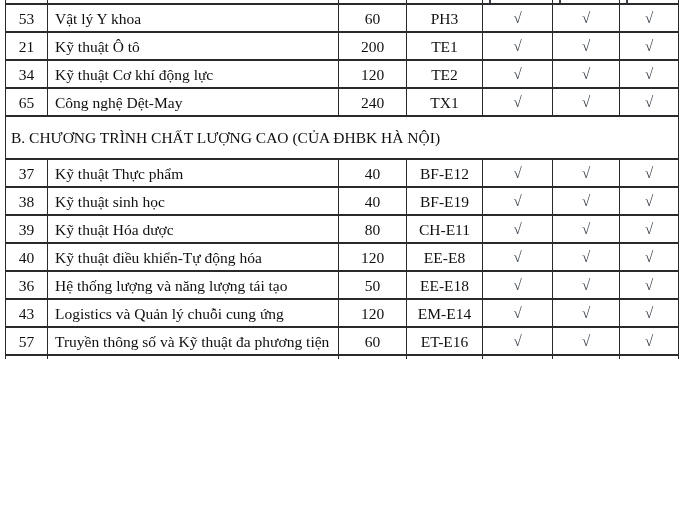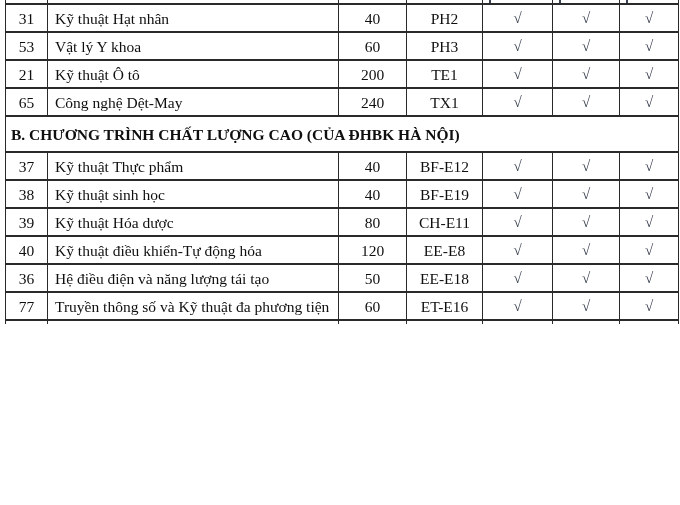--- a/index.html
+++ b/index.html
@@ -26,21 +26,21 @@
     padding:0;vertical-align:middle;
     font-size:15.5px;line-height:19px;
     overflow:hidden;
   }
   tr.row-course td{height:28px;}
   td.cell-no{text-align:center;}
   td.cell-name{text-align:left;padding:2px 6px 2px 7px;}
   td.cell-num{text-align:center;}
   td.cell-check{text-align:center;color:var(--check);font-size:15px;}
   tr.row-section td{
-    height:36px;font-weight:bold;text-align:left;padding:0 4px 0 5px;
+    height:43px;font-weight:normal;text-align:left;padding:0 4px 0 5px;
     font-size:15.5px;white-space:nowrap;
   }
   tr.row-sliver td{height:2px;line-height:0;border-top:0;}
   tr.row-sliver-bottom td{height:4px;line-height:0;border-top:0;border-bottom:0;}
   .tick{
     display:inline-block;width:2px;height:3px;background:var(--check);
     vertical-align:top;margin-left:6px;
   }
 </style>
 </head>
@@ -61,42 +61,42 @@
         <tr class="row-sliver">
           <td class="cell-sliver"></td>
           <td class="cell-sliver"></td>
           <td class="cell-sliver"></td>
           <td class="cell-sliver"></td>
           <td class="cell-sliver"><span class="tick"></span></td>
           <td class="cell-sliver"><span class="tick"></span></td>
           <td class="cell-sliver"><span class="tick"></span></td>
         </tr>
         <tr class="row-course">
-          <td class="cell-no">31</td>
-          <td class="cell-name">Kỹ thuật Hạt nhân</td>
-          <td class="cell-num">40</td>
-          <td class="cell-num">PH2</td>
-          <td class="cell-check">√</td>
-          <td class="cell-check">√</td>
-          <td class="cell-check">√</td>
-        </tr>
-        <tr class="row-course">
           <td class="cell-no">53</td>
           <td class="cell-name">Vật lý Y khoa</td>
           <td class="cell-num">60</td>
           <td class="cell-num">PH3</td>
           <td class="cell-check">√</td>
           <td class="cell-check">√</td>
           <td class="cell-check">√</td>
         </tr>
         <tr class="row-course">
           <td class="cell-no">21</td>
           <td class="cell-name">Kỹ thuật Ô tô</td>
           <td class="cell-num">200</td>
           <td class="cell-num">TE1</td>
+          <td class="cell-check">√</td>
+          <td class="cell-check">√</td>
+          <td class="cell-check">√</td>
+        </tr>
+        <tr class="row-course">
+          <td class="cell-no">34</td>
+          <td class="cell-name">Kỹ thuật Cơ khí động lực</td>
+          <td class="cell-num">120</td>
+          <td class="cell-num">TE2</td>
           <td class="cell-check">√</td>
           <td class="cell-check">√</td>
           <td class="cell-check">√</td>
         </tr>
         <tr class="row-course">
           <td class="cell-no">65</td>
           <td class="cell-name">Công nghệ Dệt-May</td>
           <td class="cell-num">240</td>
           <td class="cell-num">TX1</td>
           <td class="cell-check">√</td>
@@ -137,29 +137,38 @@
           <td class="cell-no">40</td>
           <td class="cell-name">Kỹ thuật điều khiển-Tự động hóa</td>
           <td class="cell-num">120</td>
           <td class="cell-num">EE-E8</td>
           <td class="cell-check">√</td>
           <td class="cell-check">√</td>
           <td class="cell-check">√</td>
         </tr>
         <tr class="row-course">
           <td class="cell-no">36</td>
-          <td class="cell-name">Hệ điều điện và năng lượng tái tạo</td>
+          <td class="cell-name">Hệ thống lượng và năng lượng tái tạo</td>
           <td class="cell-num">50</td>
           <td class="cell-num">EE-E18</td>
           <td class="cell-check">√</td>
           <td class="cell-check">√</td>
           <td class="cell-check">√</td>
         </tr>
         <tr class="row-course">
-          <td class="cell-no">77</td>
+          <td class="cell-no">43</td>
+          <td class="cell-name">Logistics và Quản lý chuỗi cung ứng</td>
+          <td class="cell-num">120</td>
+          <td class="cell-num">EM-E14</td>
+          <td class="cell-check">√</td>
+          <td class="cell-check">√</td>
+          <td class="cell-check">√</td>
+        </tr>
+        <tr class="row-course">
+          <td class="cell-no">57</td>
           <td class="cell-name">Truyền thông số và Kỹ thuật đa phương tiện</td>
           <td class="cell-num">60</td>
           <td class="cell-num">ET-E16</td>
           <td class="cell-check">√</td>
           <td class="cell-check">√</td>
           <td class="cell-check">√</td>
         </tr>
         <tr class="row-sliver-bottom">
           <td class="cell-sliver"></td>
           <td class="cell-sliver"></td>

